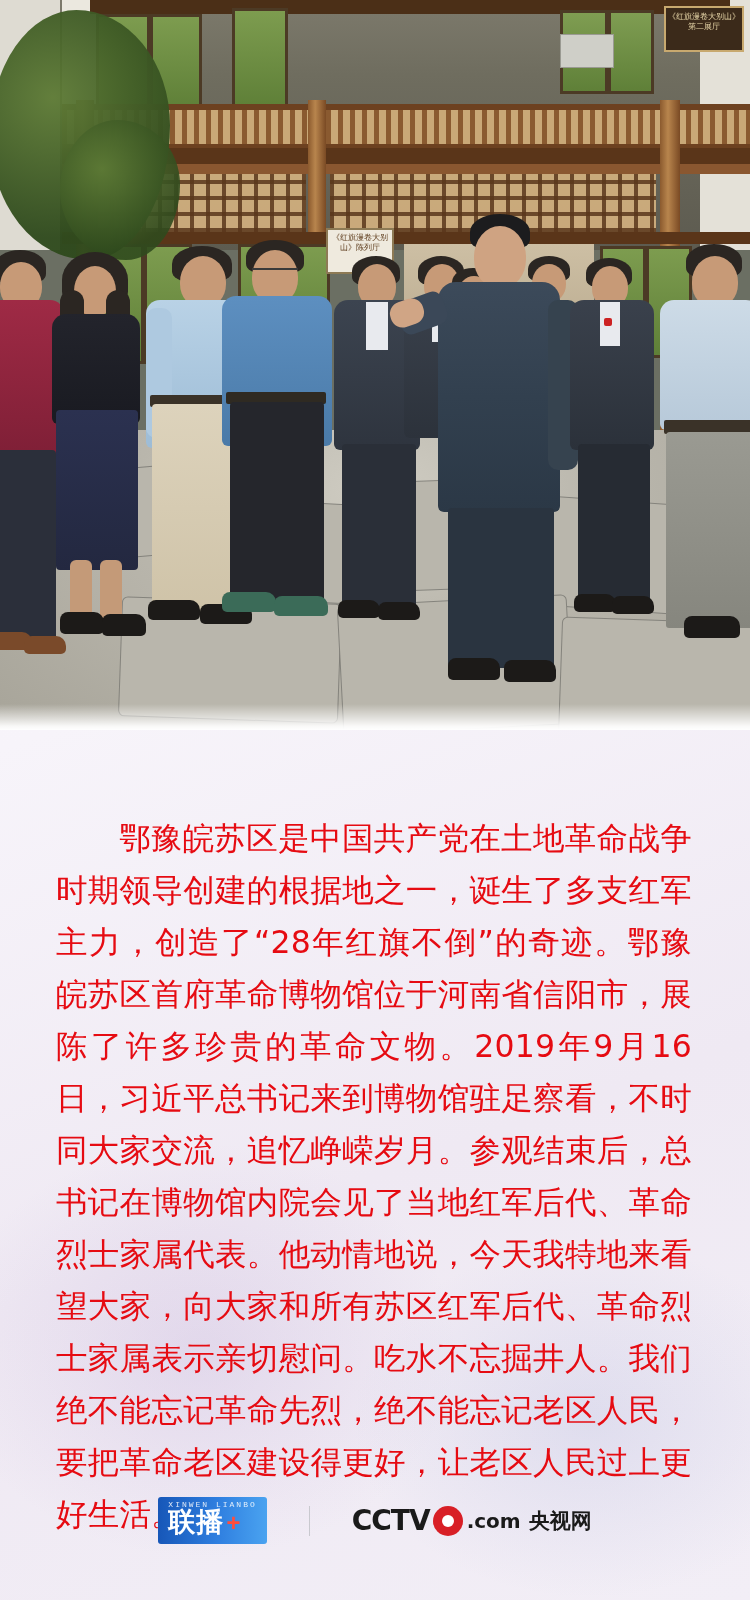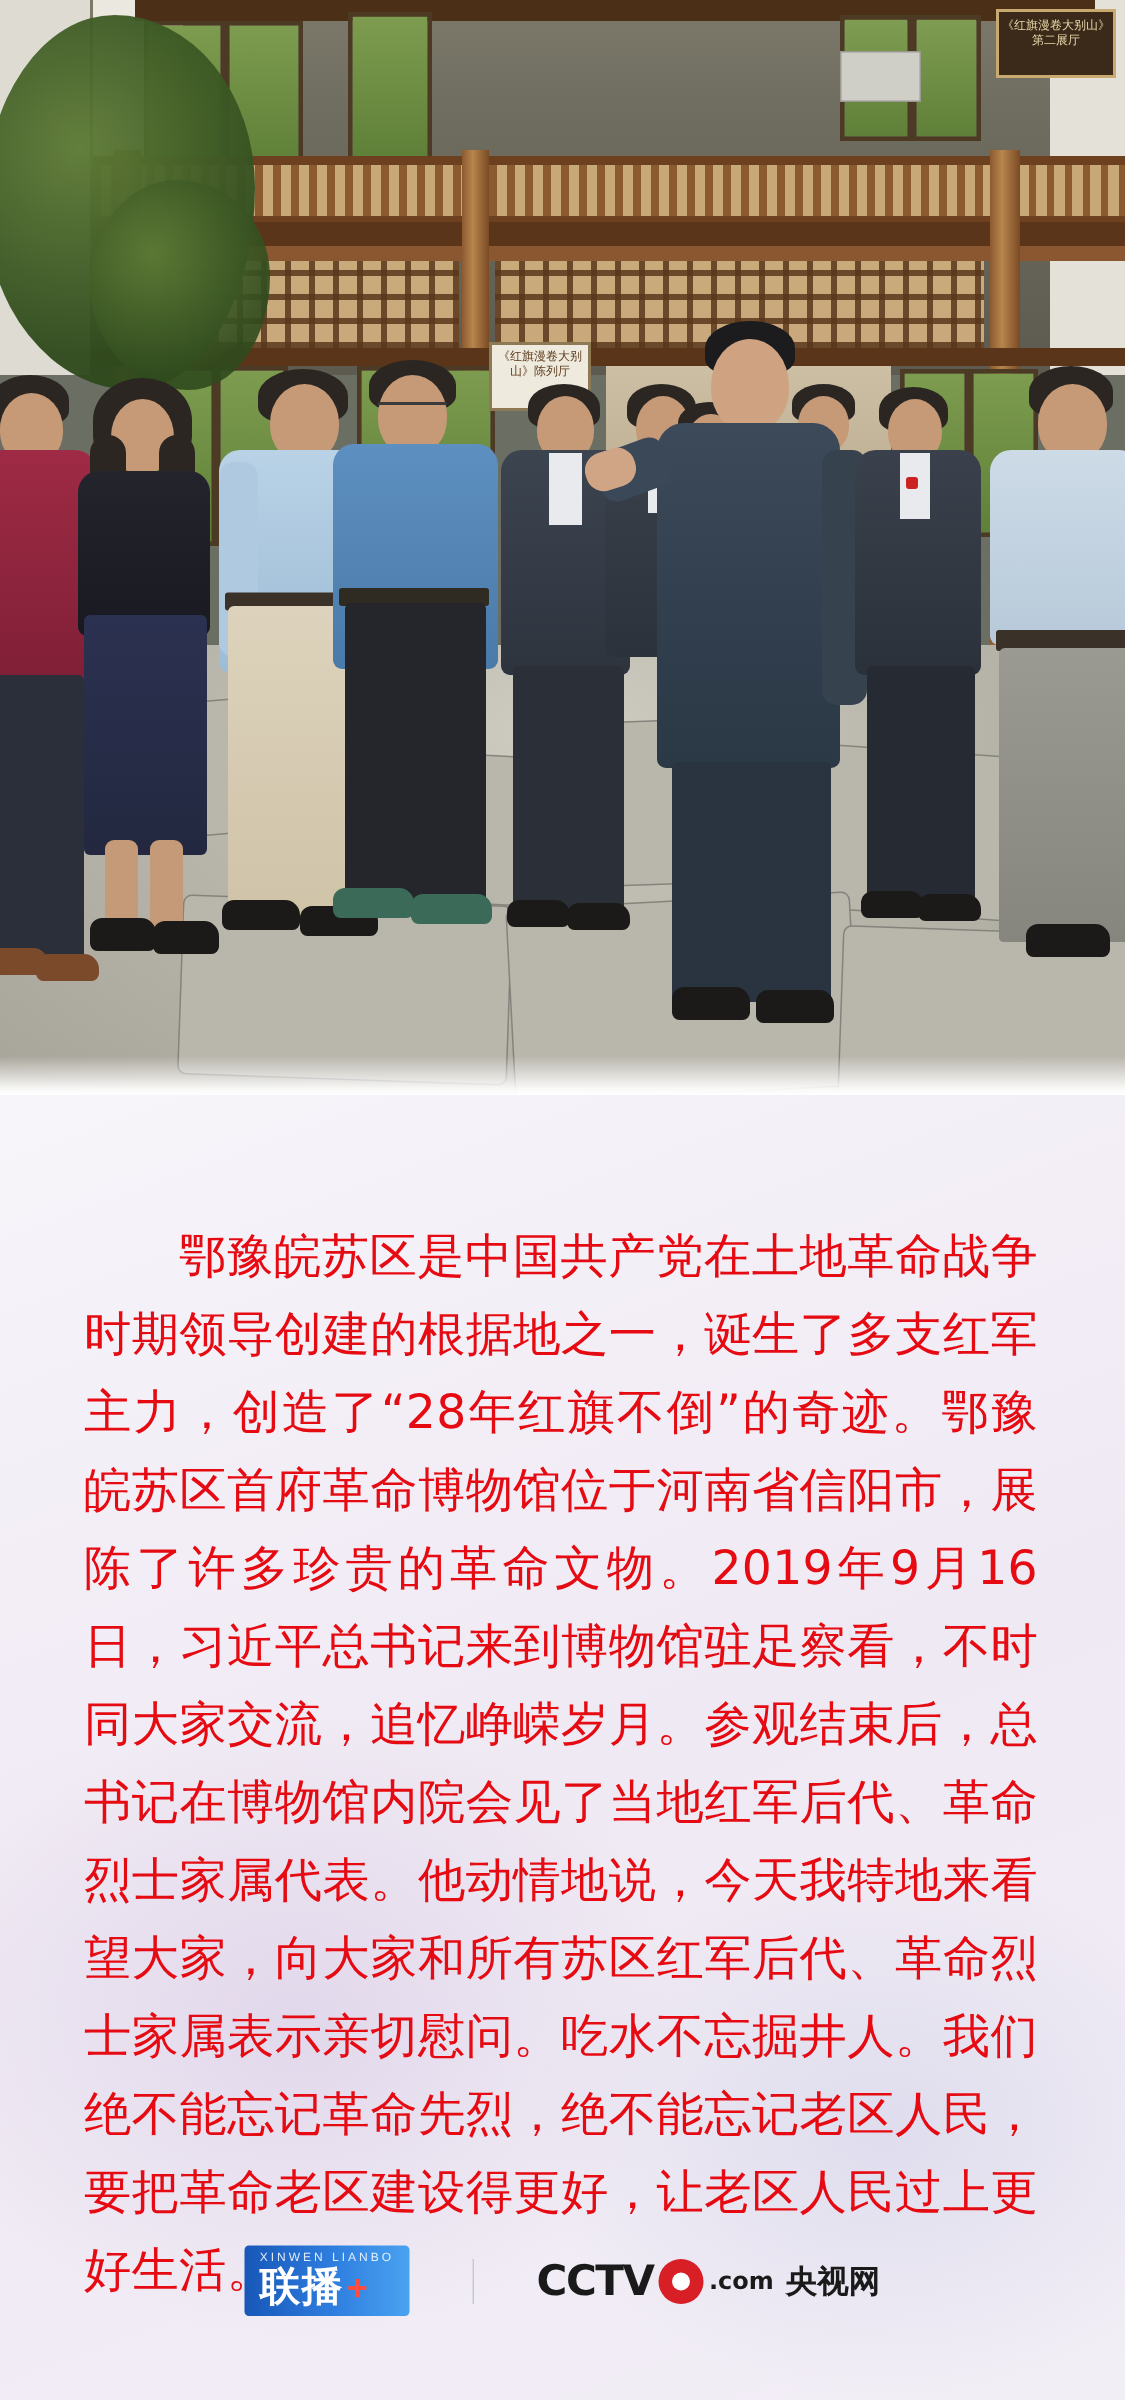--- a/index.html
+++ b/index.html
@@ -213,21 +213,21 @@
     justify-content: center;
     gap: 42px;
   }
   .lianbo {
     position: relative;
     display: inline-block;
     padding: 4px 10px 6px 10px;
     background: linear-gradient(90deg,#1757b8 0%, #2f7fe0 55%, #4aa3f0 100%);
     border-radius: 3px;
     color: #ffffff;
-    font-family: Liberation Sans, sans-serif;
+    font-family: Liberation Mono, monospace;
     font-weight: bold;
     font-size: 27px;
     line-height: 1;
     letter-spacing: 1px;
   }
   .lianbo .tiny {
     display: block;
     font-size: 8px;
     letter-spacing: 2px;
     opacity: .85;
@@ -262,21 +262,21 @@
   .cctv-ring::after {
     content: "";
     position: absolute;
     left: 9px; top: 9px;
     width: 12px; height: 12px;
     border-radius: 50%;
     background: #ffffff;
   }
   .cctv-dotcom {
     font-family: "DejaVu Sans", sans-serif;
-    font-size: 16px;
+    font-size: 20px;
     font-weight: bold;
     color: #1a1a1a;
     margin-left: 1px;
   }
   .cctv-cn {
     font-family: "DejaVu Sans", sans-serif;
     font-size: 21px;
     font-weight: bold;
     color: #1a1a1a;
     margin-left: 6px;

